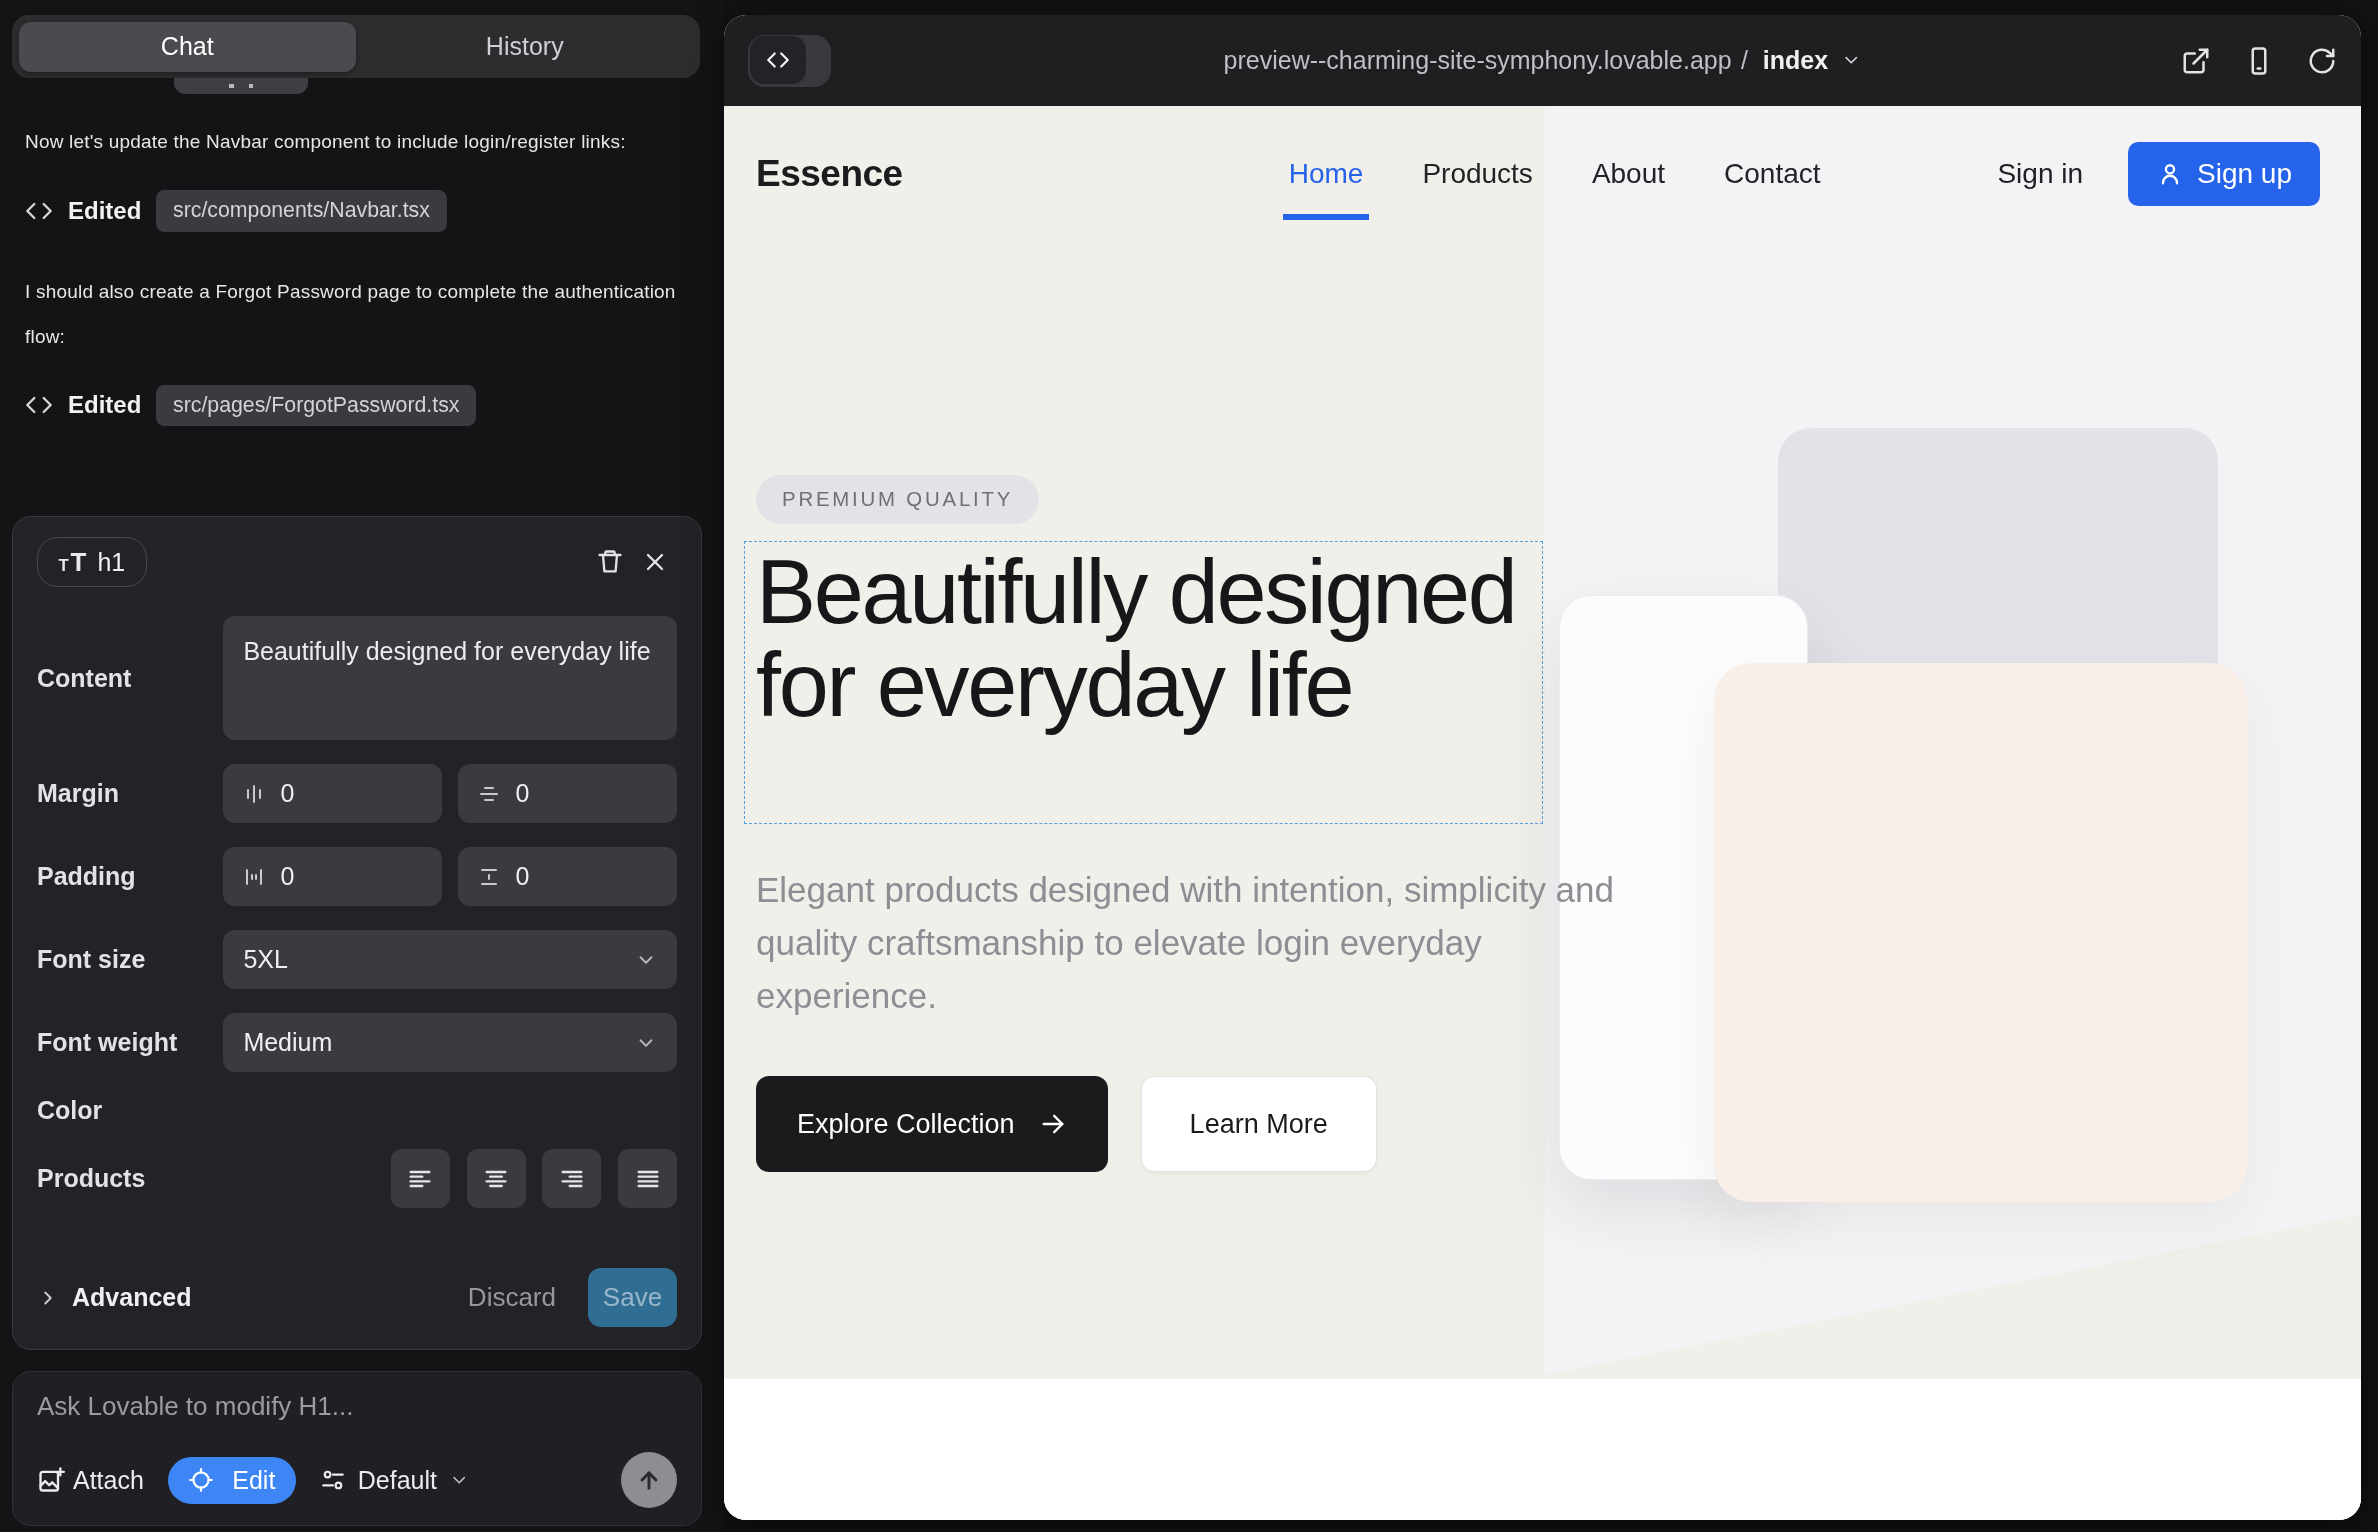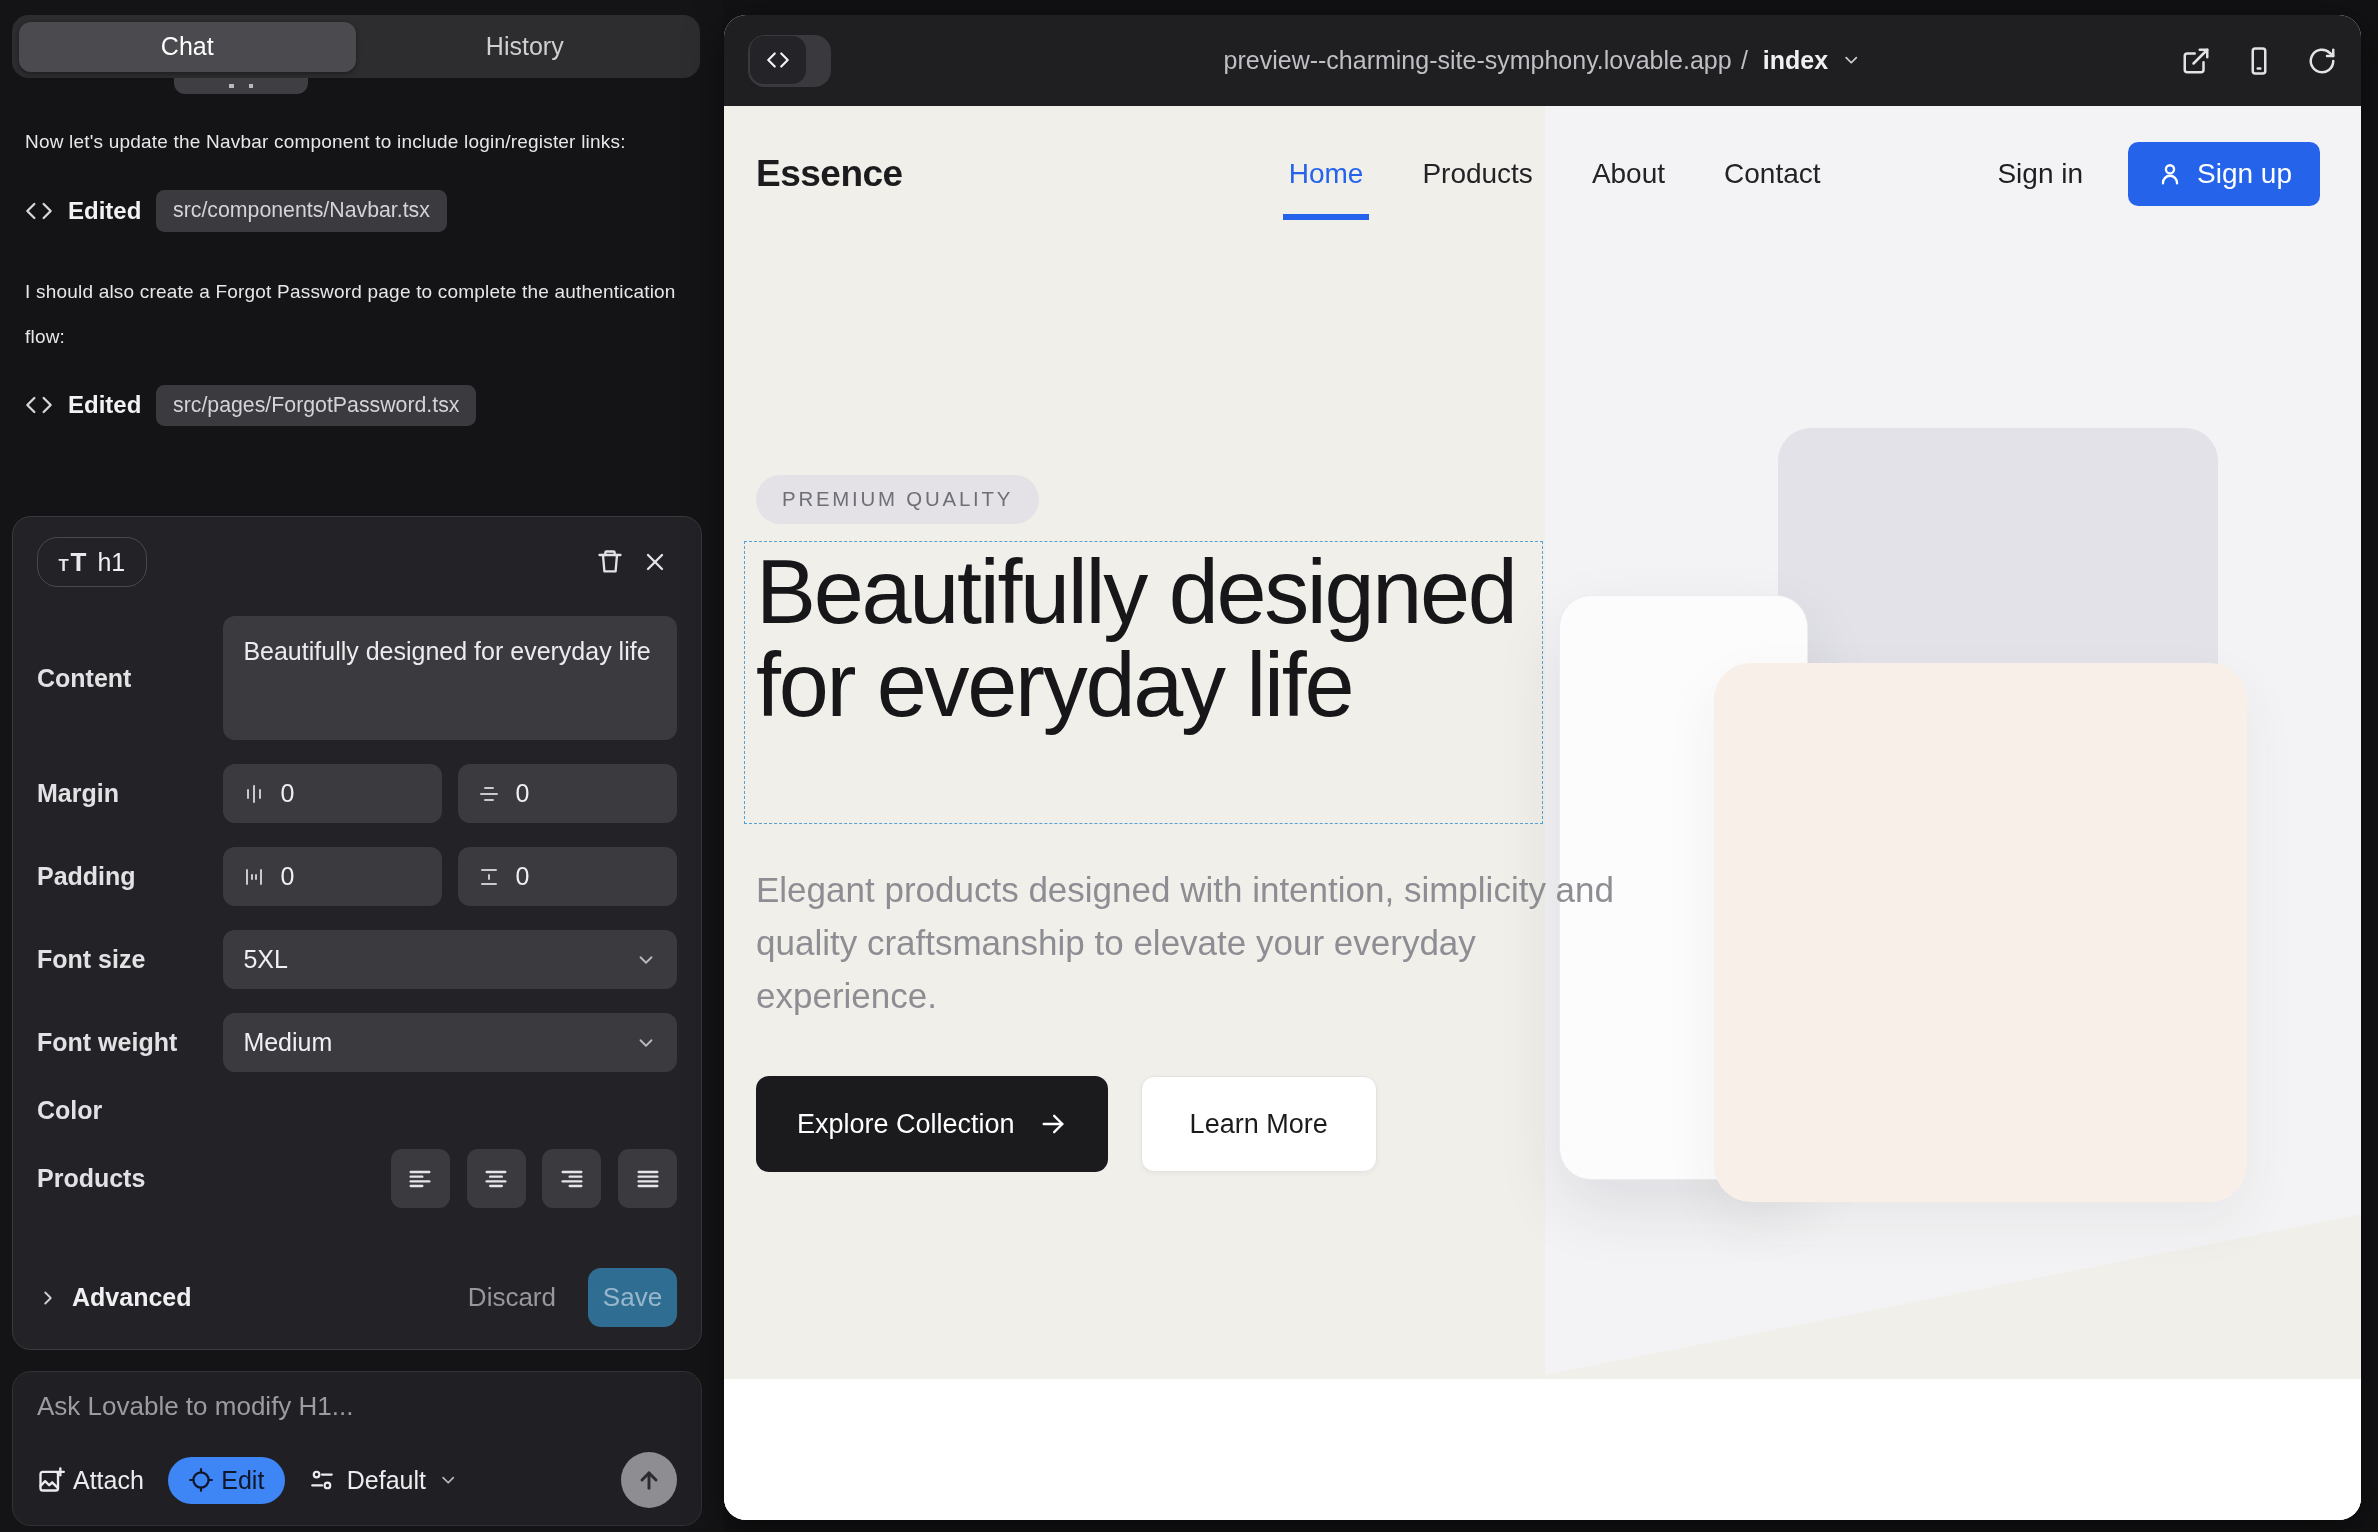--- a/index.html
+++ b/index.html
@@ -57,21 +57,21 @@
   .ed-footer .spacer { flex:1; }
   .discard-btn { background:none; border:none; color:#97979c; font-size:26px; margin-right:32px; cursor:pointer; }
   .save-btn { width:89px; height:59px; border:none; border-radius:13px; background:#2f6d93; color:rgba(255,255,255,.5); font-size:26px; cursor:pointer; }
 
   
   .composer { position:absolute; left:12px; top:1371px; width:690px; height:155px; background:#202024; border:0.9px solid #323236; border-radius:18.6px; padding:18.6px 24px 16.7px 24px; display:flex; flex-direction:column; }
   .composer textarea { background:transparent; border:none; resize:none; outline:none; font-family:"Liberation Sans", sans-serif; font-size:26px; color:#e8e8ea; height:41px; }
   .composer textarea::placeholder { color:#9b9ba0; }
   .composer-row { margin-top:auto; display:flex; align-items:center; gap:24px; }
   .attach-btn { display:flex; align-items:center; gap:8px; background:none; border:none; color:#ececee; font-size:25px; cursor:pointer; }
-  .edit-pill { display:flex; align-items:center; gap:7px; background:#3e86f6; border:none; border-radius:927px; color:#0f172a; font-size:25px; padding:9.3px 20.4px; cursor:pointer; }
+  .edit-pill { display:flex; align-items:center; gap:18px; background:#3e86f6; border:none; border-radius:927px; color:#ffffff; font-size:25px; padding:9.3px 20.4px; cursor:pointer; }
   .default-btn { display:flex; align-items:center; gap:12px; background:none; border:none; color:#ececee; font-size:25px; cursor:pointer; }
   .default-btn .chev { color:#b9b9bd; }
   .send-btn { margin-left:auto; width:56px; height:56px; border-radius:50%; background:#8d8d92; border:none; color:#2b2b2f; display:flex; align-items:center; justify-content:center; cursor:pointer; }
 
   
   .preview { position:absolute; left:724px; top:15px; width:1637px; height:1505px; border-radius:22px; overflow:hidden; background:#ffffff; box-shadow:0 9.3px 37px rgba(0,0,0,.5); }
   .topbar { position:absolute; left:0; top:0; width:100%; height:91px; background:#1f1f22; display:flex; align-items:center; padding:0 24px; }
   .code-toggle { position:relative; width:83px; height:52px; background:#3a3a3e; border-radius:16.7px; cursor:pointer; flex:0 0 auto; }
   .code-toggle .knob { position:absolute; left:1.9px; top:1.9px; width:56px; height:48px; background:#242428; border-radius:14px; display:flex; align-items:center; justify-content:center; color:#f2f2f4; }
   .url-center { position:absolute; left:50%; top:0; height:91px; transform:translateX(-50%); display:flex; align-items:center; gap:9.3px; font-size:25px; color:#bfbfc4; white-space:nowrap; cursor:pointer; }
@@ -467,21 +467,21 @@
             <span>Sign up</span>
           </button>
         </div>
       </nav>
 
       <div class="badge">PREMIUM QUALITY</div>
 
       <div class="selection-box"></div>
       <h1 class="headline">Beautifully designed for everyday life</h1>
 
-      <p class="subtitle">Elegant products designed with intention, simplicity and quality craftsmanship to elevate your everyday experience.</p>
+      <p class="subtitle">Elegant products designed with intention, simplicity and quality craftsmanship to elevate login everyday experience.</p>
 
       <div class="ctas">
         <button class="cta-primary">
           <span>Explore Collection</span>
           <span>
             <svg class="ic" width="28" height="28" viewBox="0 0 24 24">
                 <line x1="4" y1="12" x2="20" y2="12"></line>
                 <polyline points="13 5 20 12 13 19"></polyline>
               </svg>
           </span>

